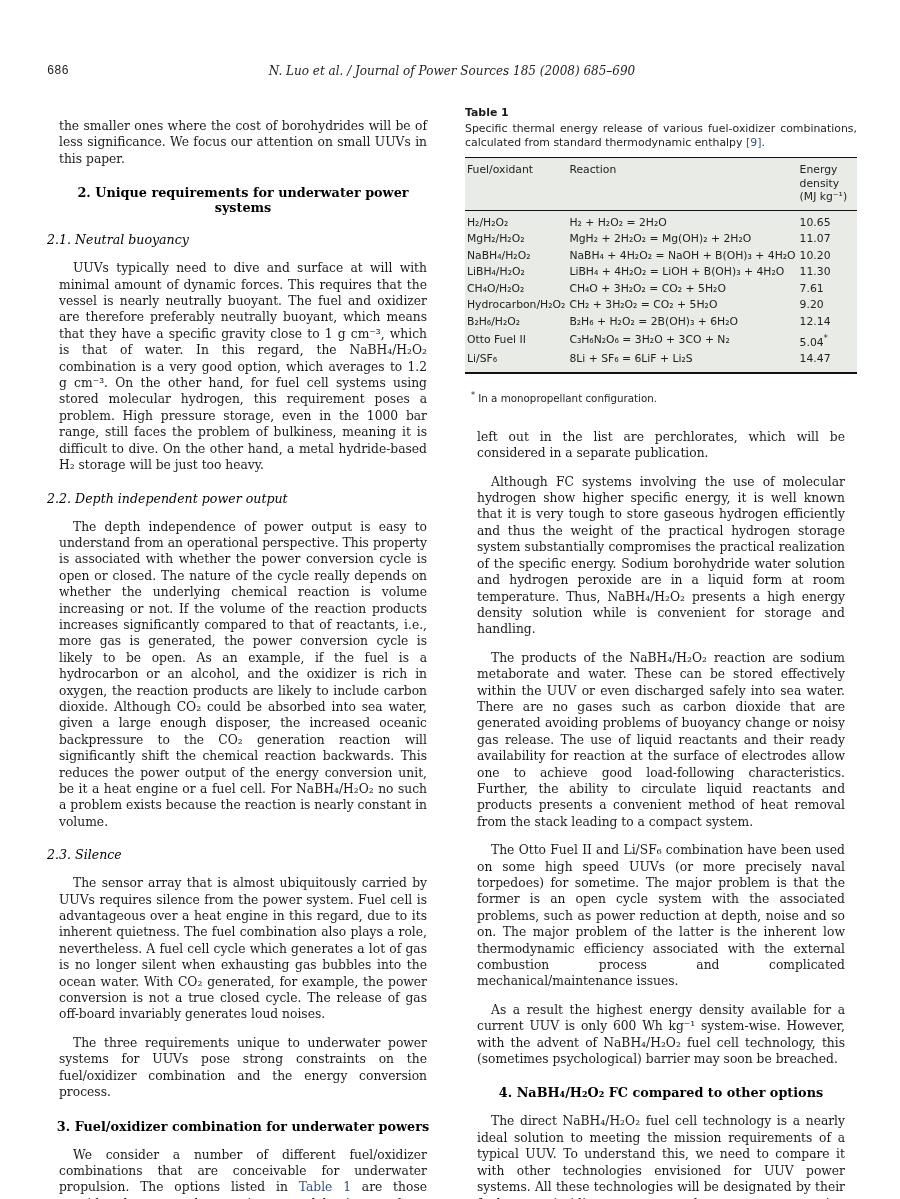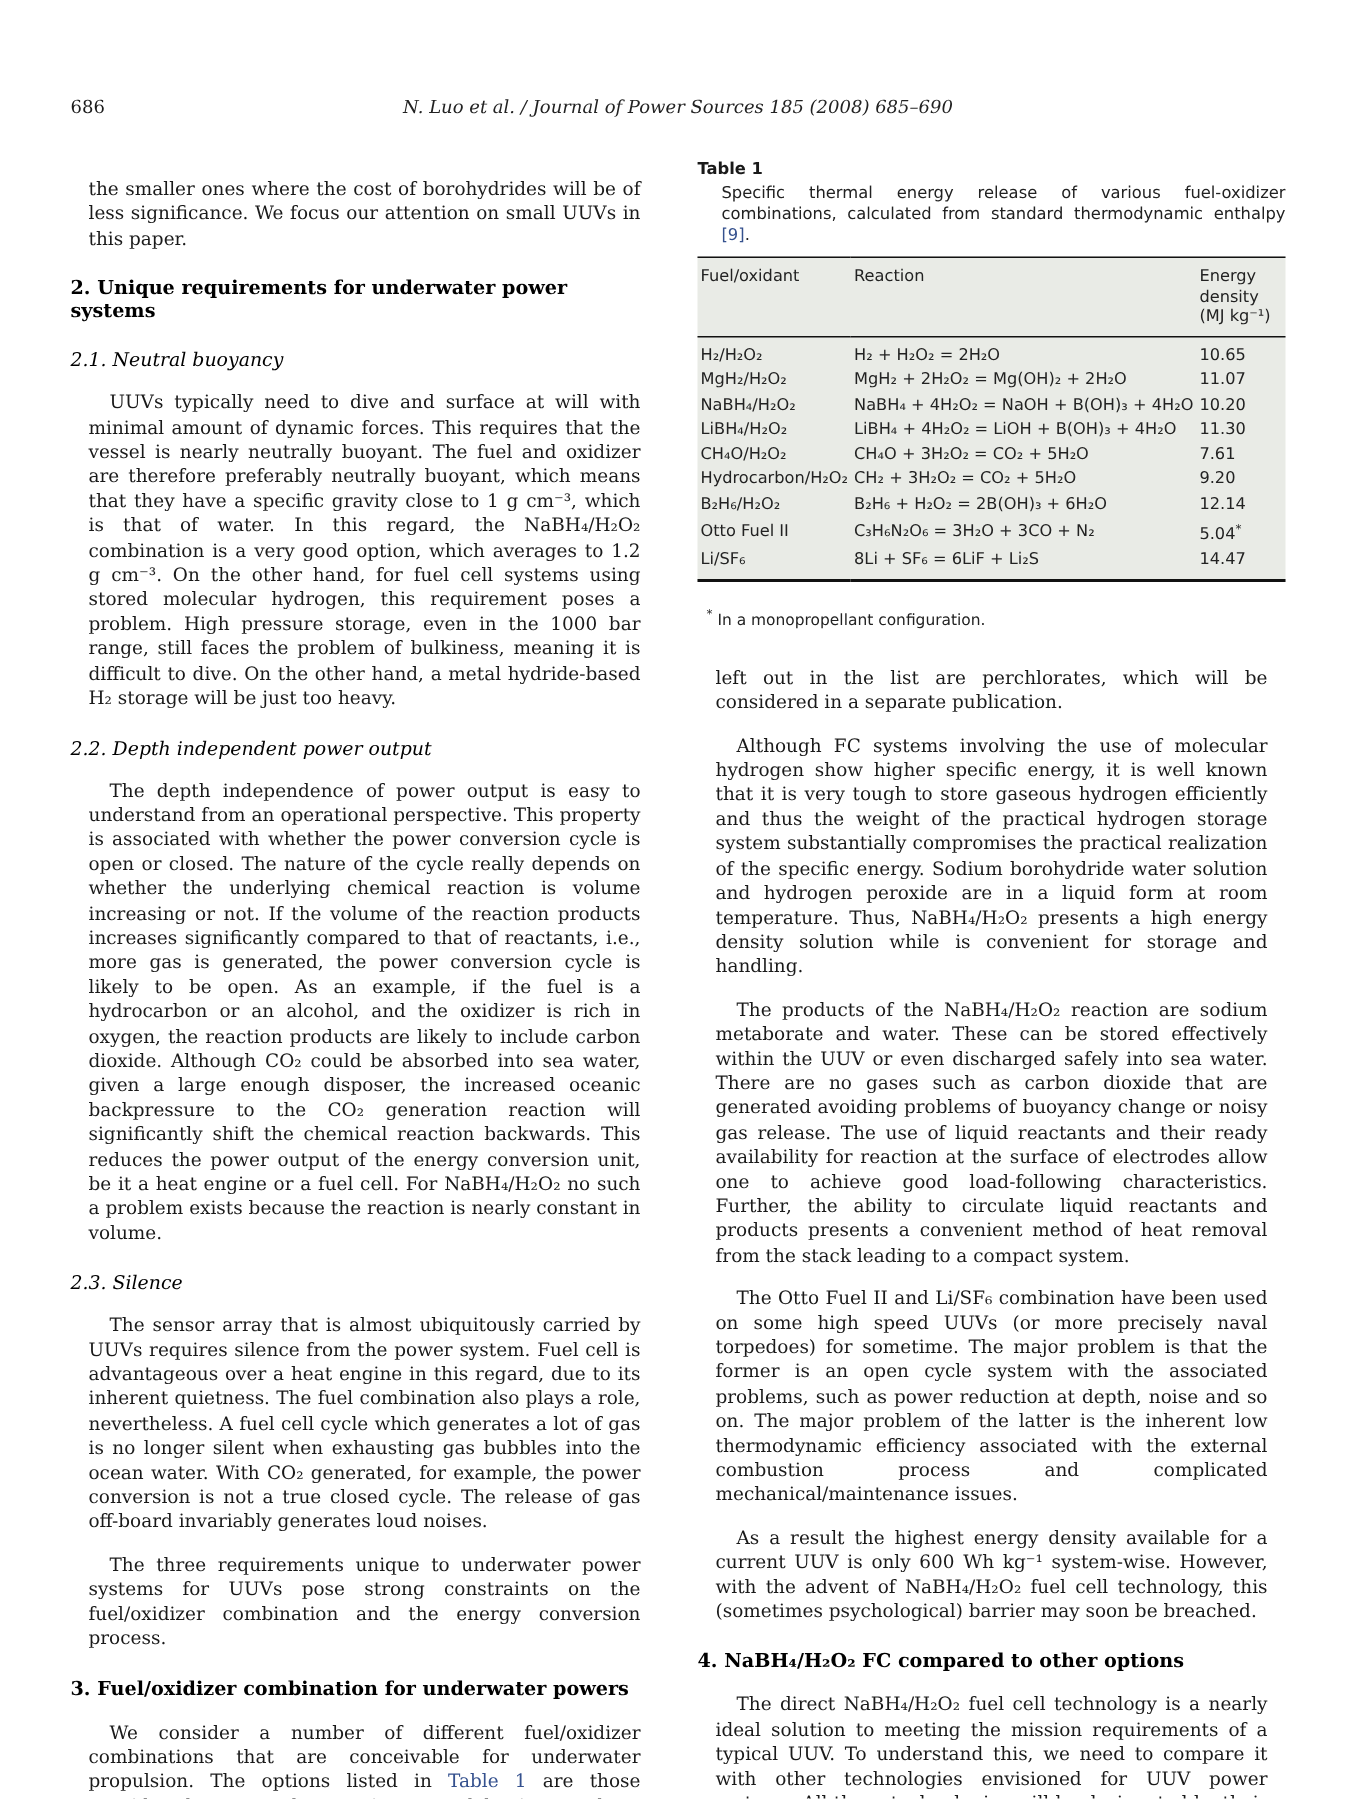--- a/index.html
+++ b/index.html
@@ -14,21 +14,21 @@
     padding: 64px 43px 0 47px;
     font-family: "DejaVu Serif", "Liberation Serif", serif;
     color: #1a1a1a;
   }
   .pg-header {
     position: relative;
     font-size: 12px;
     height: 16px;
     margin-bottom: 26px;
   }
-  .pgnum { position: absolute; left: 0; top: 0; }
+  .pgnum { position: absolute; left: 0; top: 0; font-family: Liberation Mono, monospace; }
   .runhead {
     display: block; text-align: center;
     font-style: italic;
     color: #222;
   }
   .columns { display: flex; gap: 26px; }
   .col { width: 392px; }
 
   .body-p {
     margin: 12px;
@@ -38,20 +38,21 @@
     color: #1a1a1a;
   }
   .ind { text-indent: 14px; }
 
   .sec-h {
     font-size: 12.8px;
     font-weight: bold;
     margin: 18px 0 13px 0;
     line-height: 15px;
     color: #000;
+    text-align: center;
   }
   .sub-h {
     font-size: 12.6px;
     font-weight: normal;
     font-style: italic;
     margin: 17px 0 13px 0;
     line-height: 15px;
     color: #000;
   }
 
@@ -62,21 +63,20 @@
     font-family: "DejaVu Sans", "Liberation Sans", sans-serif;
     font-size: 10.9px; font-weight: bold;
     margin-bottom: 3px;
   }
   .tbl-caption {
     font-family: "DejaVu Sans", "Liberation Sans", sans-serif;
     font-size: 10.9px; line-height: 14px;
     text-align: justify;
     margin-bottom: 7px;
     color: #222;
-    margin-left: 16px;
   }
   table.t1 {
     width: 100%;
     border-collapse: collapse;
     background: #e9ebe6;
     font-family: "DejaVu Sans", "Liberation Sans", sans-serif;
     font-size: 10.8px;
     color: #222;
     border-top: 1.5px solid #111;
     border-bottom: 2px solid #111;

